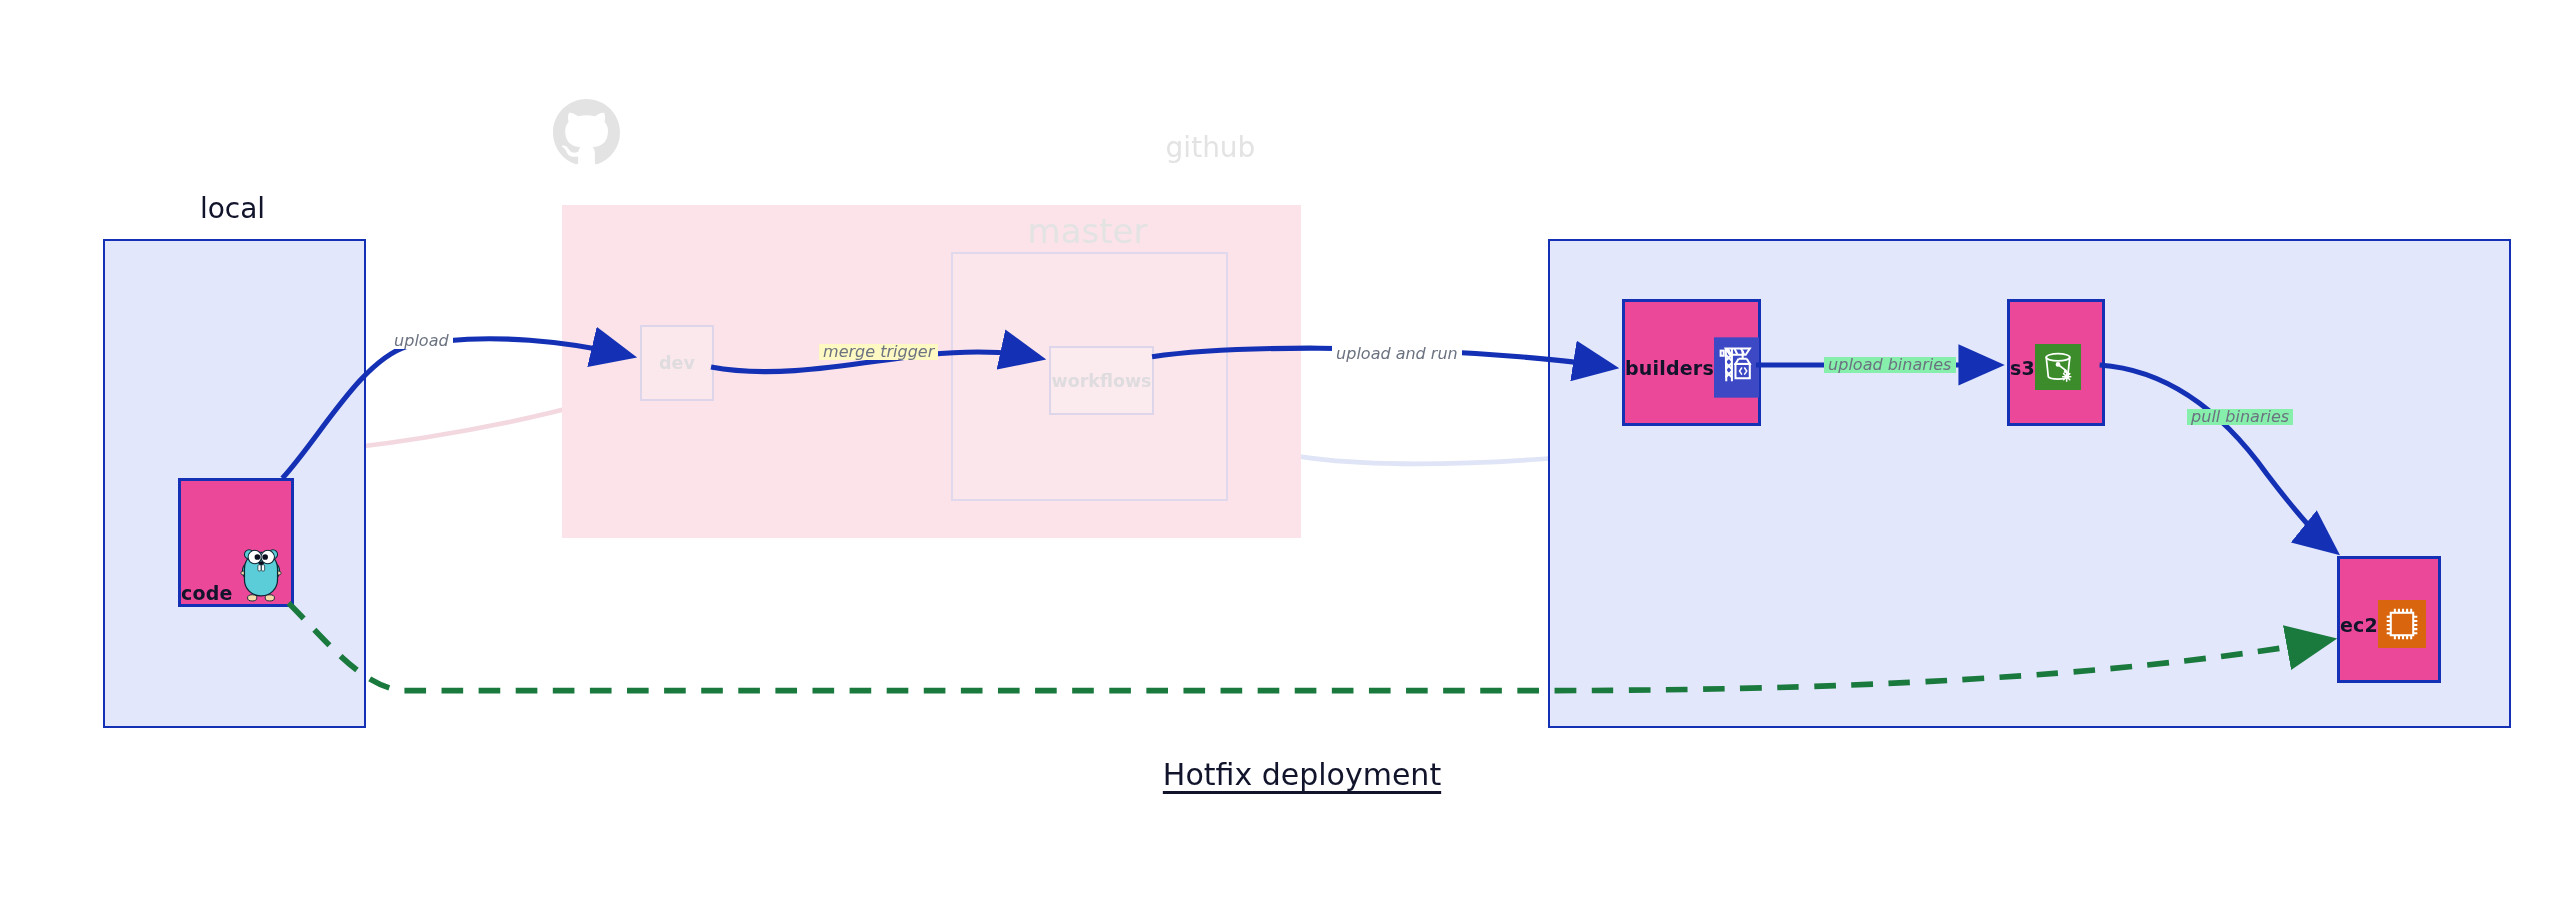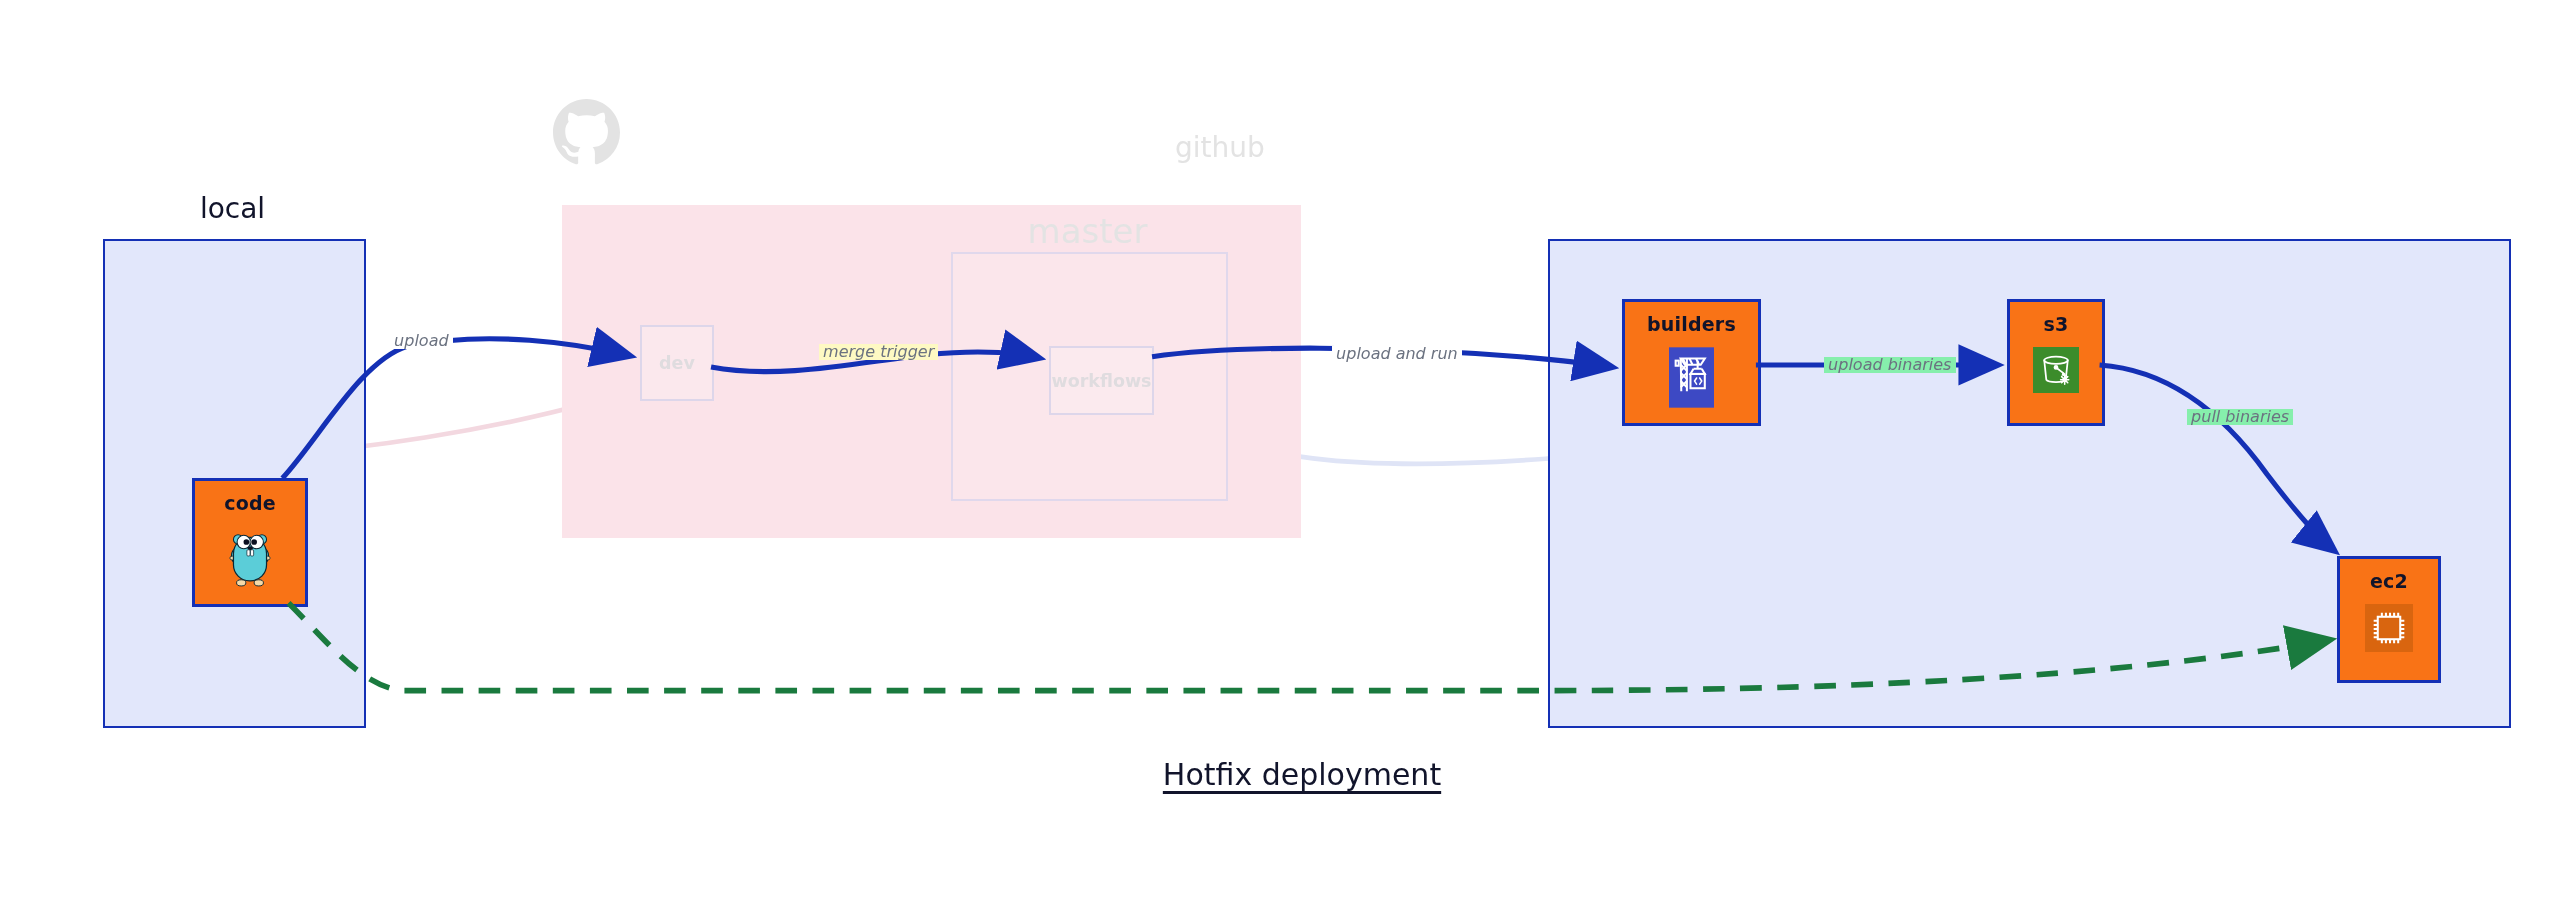--- a/index.html
+++ b/index.html
@@ -8,22 +8,22 @@
     font-family:"DejaVu Sans","Liberation Sans",sans-serif;
   }
   #stage{position:absolute;left:0;top:0;width:2604px;height:902px;}
   svg.layer{position:absolute;left:0;top:0;width:2604px;height:902px;overflow:visible;}
   .grp-label{
     position:absolute;font-size:28px;color:#11142b;font-weight:400;
     white-space:nowrap;text-align:center;
   }
   .grp-label.faded{color:#e3e3e3;}
   .node{
-    position:absolute;background:#f97316;border:3.6px solid #1430b5;
-    display:flex;flex-direction:column;align-items:center;
+    position:absolute;background:#ec4899;border:3.6px solid #1430b5;
+    display:flex;flex-direction:row;align-items:center;
   }
   .node .nlabel{
     font-size:19px;font-weight:bold;color:#11142b;margin-top:11.3px;
     letter-spacing:0.2px;white-space:nowrap;
   }
   .node .nicon{margin-top:11.3px;display:block;}
   .node-faded{
     position:absolute;background:rgba(255,255,255,0.18);
     border:2.1px solid #ddd6ea;display:flex;flex-direction:column;
     align-items:center;justify-content:center;
@@ -78,24 +78,24 @@
 
   <div class="container aws" style="left:1548px;top:239px;width:959px;height:485px;"></div>
 
   <div class="gh-logo" style="left:553px;top:99px;width:67px;height:67px;">
     <svg viewBox="0 0 16 16" width="67" height="67" aria-hidden="true">
       <path fill="#e3e3e3" d="M8 0C3.58 0 0 3.58 0 8c0 3.54 2.29 6.53 5.47 7.59.4.07.55-.17.55-.38 0-.19-.01-.82-.01-1.49-2.01.37-2.53-.49-2.69-.94-.09-.23-.48-.94-.82-1.13-.28-.15-.68-.52-.01-.53.63-.01 1.08.58 1.23.82.72 1.21 1.87.87 2.33.66.07-.52.28-.87.51-1.07-1.78-.2-3.64-.89-3.64-3.95 0-.87.31-1.59.82-2.15-.08-.2-.36-1.02.08-2.12 0 0 .67-.21 2.2.82.64-.18 1.32-.27 2-.27s1.36.09 2 .27c1.53-1.04 2.2-.82 2.2-.82.44 1.1.16 1.92.08 2.12.51.56.82 1.27.82 2.15 0 3.07-1.87 3.75-3.65 3.95.29.25.54.73.54 1.48 0 1.07-.01 1.93-.01 2.2 0 .21.15.46.55.38A8.01 8.01 0 0 0 16 8c0-4.42-3.58-8-8-8z"></path>
     </svg>
   </div>
 
   <div class="grp-label" style="left:103px;top:192px;width:259px;">local</div>
-  <div class="grp-label faded" style="left:1133px;top:131px;width:155px;text-align:left;margin-left:42px;">github</div>
+  <div class="grp-label faded" style="left:1133px;top:131px;width:155px;text-align:center;">github</div>
   <div class="grp-label faded" style="left:951px;top:211px;width:273px;font-size:34px;">master</div>
 
-  <div class="node" style="left:192px;top:478px;width:110px;height:123px;">
+  <div class="node" style="left:178px;top:478px;width:110px;height:123px;align-items:flex-end;">
     <span class="nlabel">code</span>
     <span class="nicon">
       <svg width="56" height="61" viewBox="0 0 108 118">
         <ellipse cx="27" cy="58" rx="9" ry="14" fill="#5bcdd8" stroke="#0b2733" stroke-width="2"></ellipse>
         <ellipse cx="81" cy="58" rx="9" ry="14" fill="#5bcdd8" stroke="#0b2733" stroke-width="2"></ellipse>
         <ellipse cx="21" cy="62" rx="6" ry="4" fill="#f5d9a8" stroke="#0b2733" stroke-width="1.6"></ellipse>
         <ellipse cx="87" cy="62" rx="6" ry="4" fill="#f5d9a8" stroke="#0b2733" stroke-width="1.6"></ellipse>
         <rect x="22" y="22" width="64" height="84" rx="31" fill="#5bcdd8" stroke="#0b2733" stroke-width="2.4"></rect>
         <ellipse cx="31" cy="26" rx="9" ry="9" fill="#5bcdd8" stroke="#0b2733" stroke-width="2"></ellipse>
         <ellipse cx="77" cy="26" rx="9" ry="9" fill="#5bcdd8" stroke="#0b2733" stroke-width="2"></ellipse>

